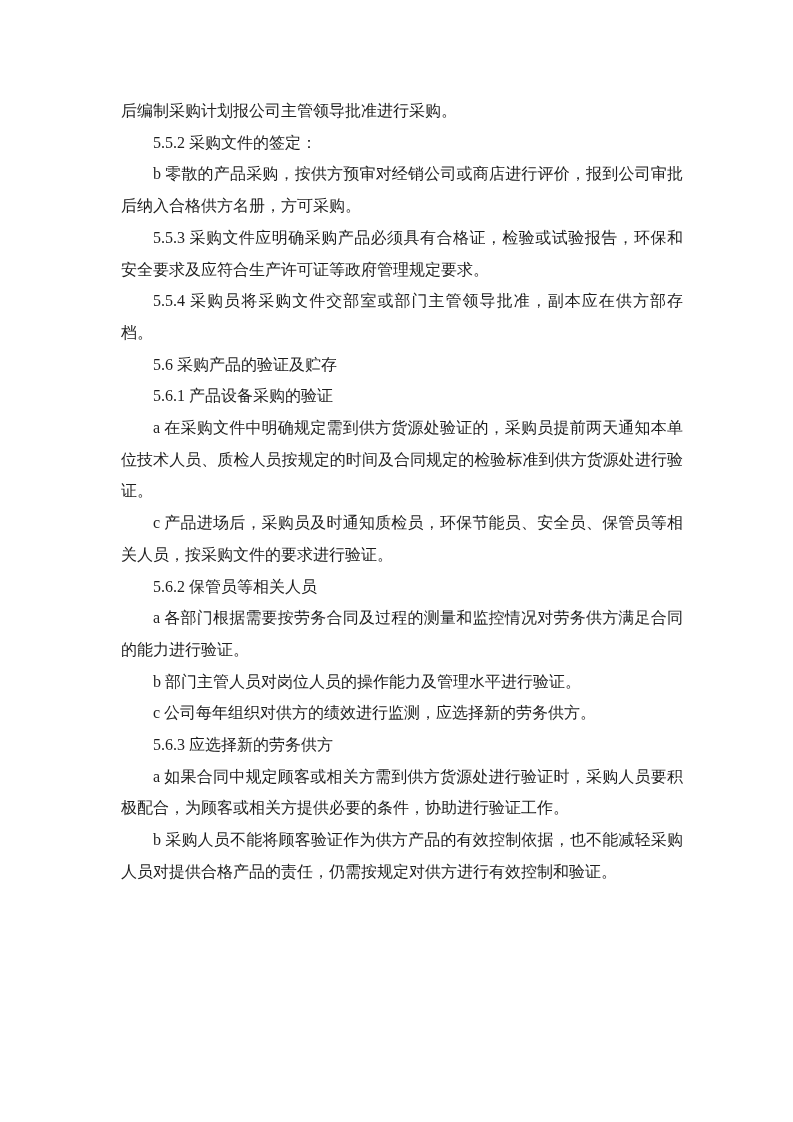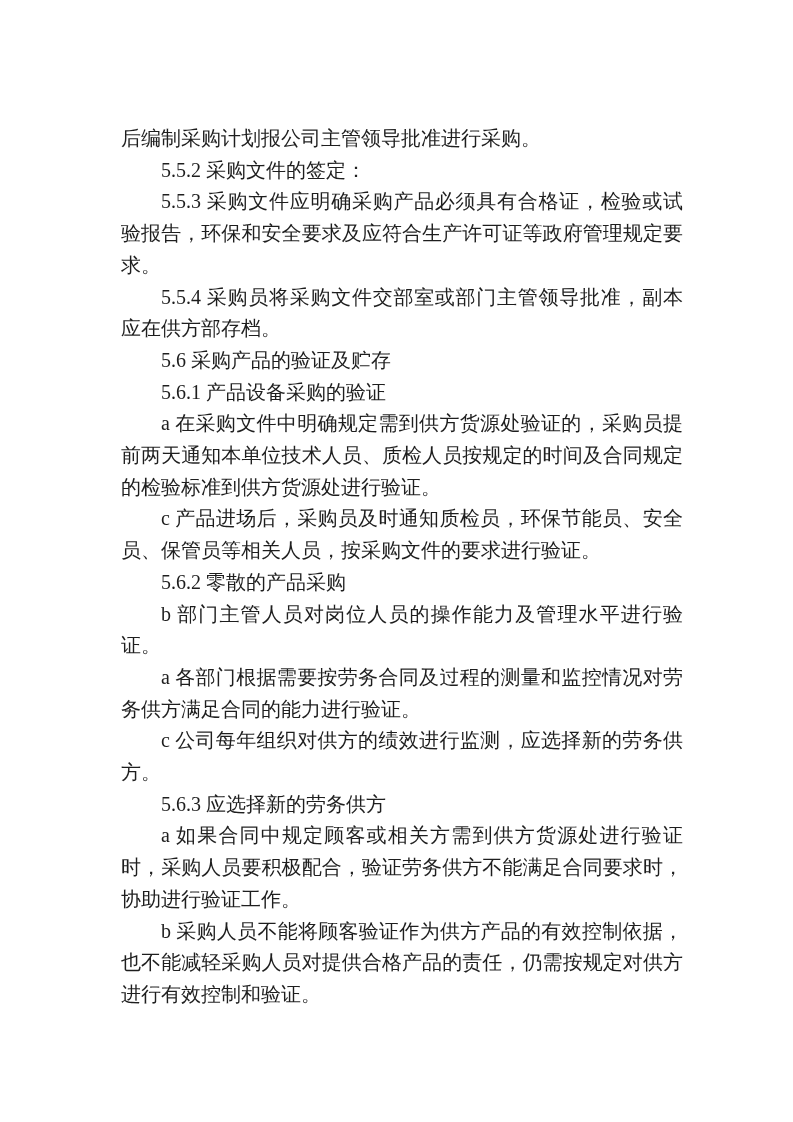--- a/index.html
+++ b/index.html
@@ -18,49 +18,49 @@
     height: 1122px;
     background: #ffffff;
     overflow: hidden;
   }
   .content {
     position: absolute;
     top: 95px;
     left: 121px;
     width: 562px;
     font-family: "Liberation Serif", "DejaVu Serif", serif;
-    font-size: 20px;
+    font-size: 16px;
     line-height: 31.7px;
     color: #1e1e1e;
     text-align: justify;
-    margin-top: 28px;
   }
   p.para {
     margin: 0;
     padding: 0;
     word-break: break-all;
   }
   p.para.indent {
     text-indent: 2em;
   }
 </style>
 </head>
 <body>
 
 <div class="page" style="background: rgb(255, 255, 255);">
   <div class="content" style="color: rgb(30, 30, 30);">
       <p class="para">后编制采购计划报公司主管领导批准进行采购。</p>
       <p class="para indent">5.5.2 采购文件的签定：</p>
+      <p class="para indent">b 零散的产品采购，按供方预审对经销公司或商店进行评价，报到公司审批后纳入合格供方名册，方可采购。</p>
       <p class="para indent">5.5.3 采购文件应明确采购产品必须具有合格证，检验或试验报告，环保和安全要求及应符合生产许可证等政府管理规定要求。</p>
       <p class="para indent">5.5.4 采购员将采购文件交部室或部门主管领导批准，副本应在供方部存档。</p>
       <p class="para indent">5.6 采购产品的验证及贮存</p>
       <p class="para indent">5.6.1 产品设备采购的验证</p>
       <p class="para indent">a 在采购文件中明确规定需到供方货源处验证的，采购员提前两天通知本单位技术人员、质检人员按规定的时间及合同规定的检验标准到供方货源处进行验证。</p>
       <p class="para indent">c 产品进场后，采购员及时通知质检员，环保节能员、安全员、保管员等相关人员，按采购文件的要求进行验证。</p>
-      <p class="para indent">5.6.2 零散的产品采购</p>
+      <p class="para indent">5.6.2 保管员等相关人员</p>
+      <p class="para indent">a 各部门根据需要按劳务合同及过程的测量和监控情况对劳务供方满足合同的能力进行验证。</p>
       <p class="para indent">b 部门主管人员对岗位人员的操作能力及管理水平进行验证。</p>
-      <p class="para indent">a 各部门根据需要按劳务合同及过程的测量和监控情况对劳务供方满足合同的能力进行验证。</p>
       <p class="para indent">c 公司每年组织对供方的绩效进行监测，应选择新的劳务供方。</p>
       <p class="para indent">5.6.3 应选择新的劳务供方</p>
-      <p class="para indent">a 如果合同中规定顾客或相关方需到供方货源处进行验证时，采购人员要积极配合，验证劳务供方不能满足合同要求时，协助进行验证工作。</p>
+      <p class="para indent">a 如果合同中规定顾客或相关方需到供方货源处进行验证时，采购人员要积极配合，为顾客或相关方提供必要的条件，协助进行验证工作。</p>
       <p class="para indent">b 采购人员不能将顾客验证作为供方产品的有效控制依据，也不能减轻采购人员对提供合格产品的责任，仍需按规定对供方进行有效控制和验证。</p>
     </div>
 </div>
 
 </body></html>

